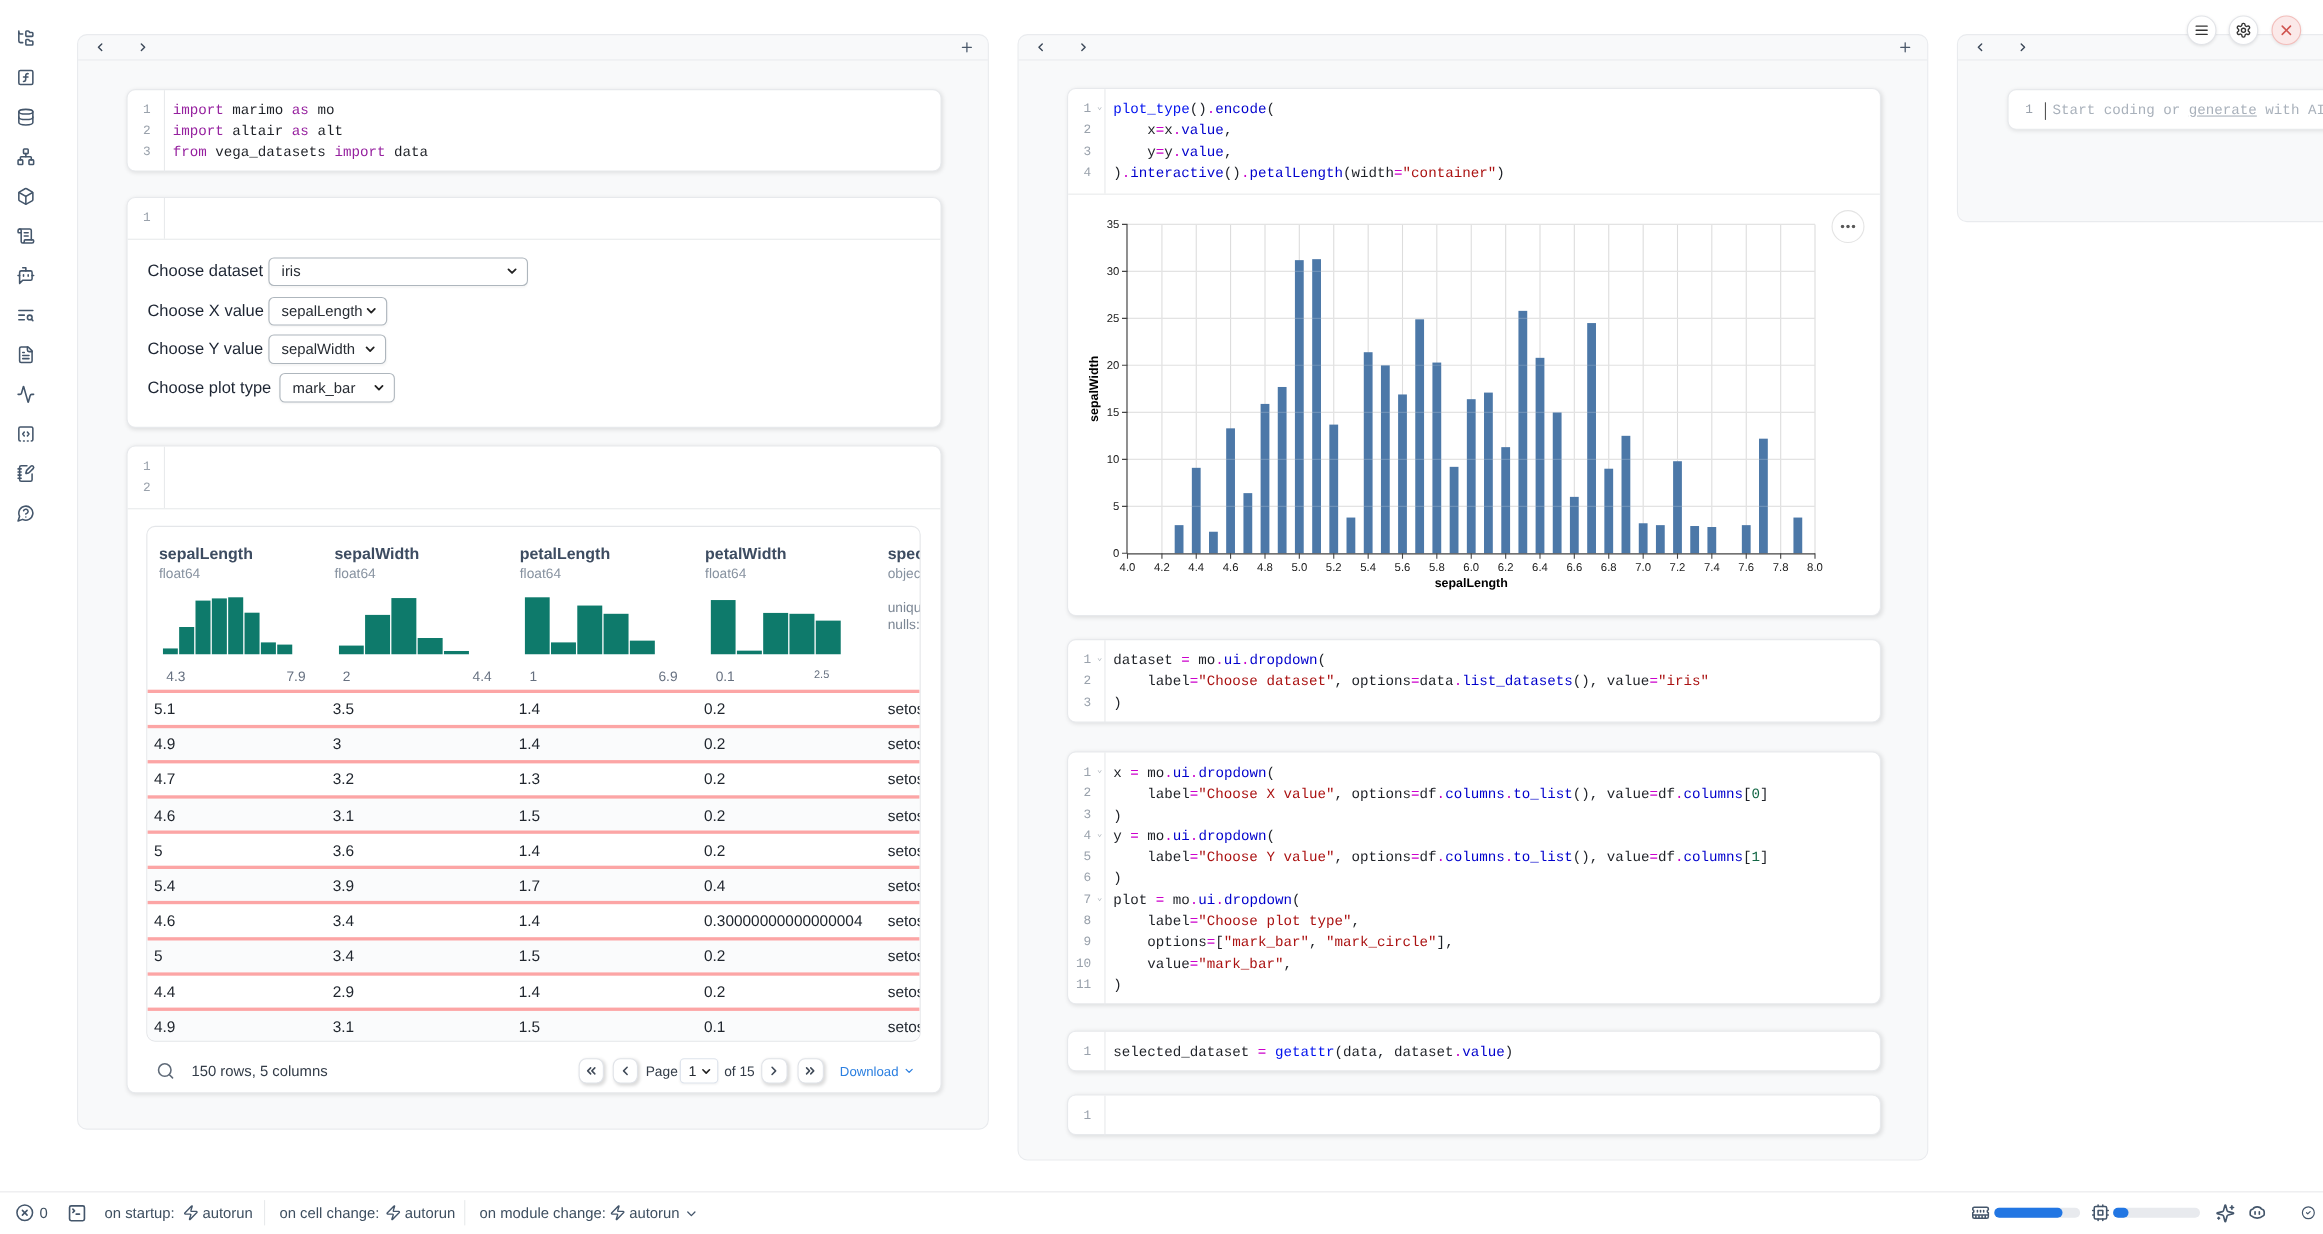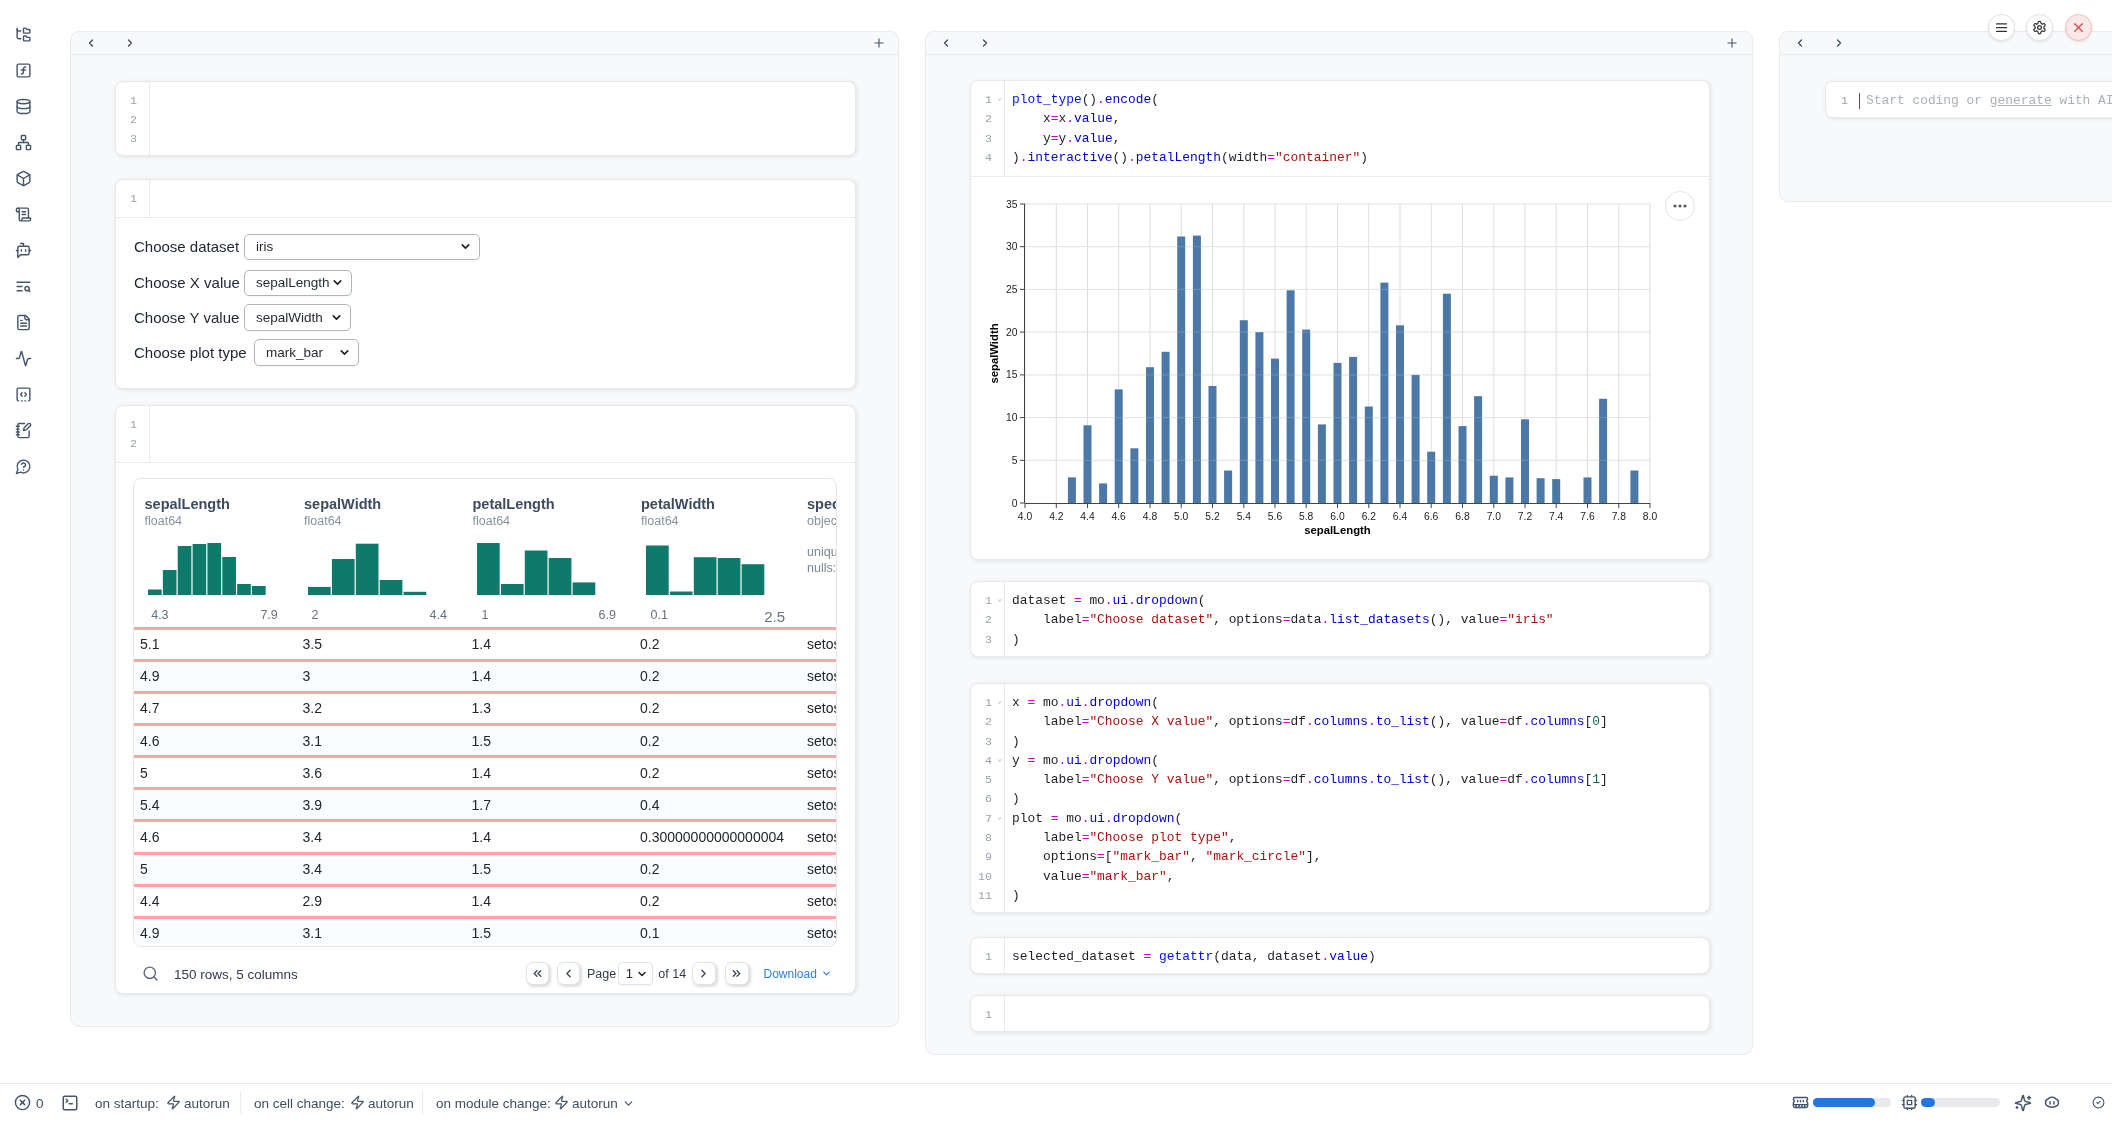--- a/index.html
+++ b/index.html
@@ -152,20 +152,23 @@
     <path d="M5 12h14"></path>
     <path d="M12 5v14"></path>
   </svg>
 <div class="cell" style="left:115px;top:80.5px;width:741px;height:75.9px">
     <div class="code">
       <div class="gut">
         <div class="ln">1</div>
         <div class="ln">2</div>
         <div class="ln">3</div>
       </div>
+      <pre class="src"><span class="k">import</span> marimo <span class="k">as</span> mo
+<span class="k">import</span> altair <span class="k">as</span> alt
+<span class="k">from</span> vega_datasets <span class="k">import</span> data</pre>
     </div>
   </div>
 <div class="cell" style="left:115px;top:178.5px;width:741px;height:210px">
     <div class="code">
       <div class="gut">
         <div class="ln">1</div>
       </div>
     </div>
     <div class="sep abs" style="left:0;top:37.5px;width:100%"></div>
     <div class="lbl" style="left:18px;top:58.5px">Choose dataset</div>
@@ -235,21 +238,21 @@
         <rect x="71.7" y="19" width="22.7" height="37" fill="#0e7a6b"></rect>
         <rect x="95.6" y="25.2" width="22.7" height="30.8" fill="#0e7a6b"></rect>
       </svg>
       <div class="abs" style="left:17.2px;top:128.5px;font-size:12.5px;color:#667080">4.3</div>
       <div class="abs" style="left:98.8px;top:128.5px;font-size:12.5px;color:#667080;width:45px;text-align:right">7.9</div>
       <div class="abs" style="left:177.6px;top:128.5px;font-size:12.5px;color:#667080">2</div>
       <div class="abs" style="left:268px;top:128.5px;font-size:12.5px;color:#667080;width:45px;text-align:right">4.4</div>
       <div class="abs" style="left:347.4px;top:128.5px;font-size:12.5px;color:#667080">1</div>
       <div class="abs" style="left:437px;top:128.5px;font-size:12.5px;color:#667080;width:45px;text-align:right">6.9</div>
       <div class="abs" style="left:516.6px;top:128.5px;font-size:12.5px;color:#667080">0.1</div>
-      <div class="abs" style="left:606px;top:128.5px;font-size:15px;color:#667080;width:45px;text-align:right">2.5</div>
+      <div class="abs" style="left:606px;top:128.5px;font-size:10px;color:#667080;width:45px;text-align:left">2.5</div>
       <div class="abs nw" style="left:673px;top:66px;font-size:12.5px;color:#7b8694">unique: 3</div>
       <div class="abs nw" style="left:673px;top:82px;font-size:12.5px;color:#7b8694">nulls: 0</div>
       <div class="row" style="top:147.5px;height:32.15px">
         <div class="tv" style="left:6px">5.1</div>
         <div class="tv" style="left:168.5px">3.5</div>
         <div class="tv" style="left:337.5px">1.4</div>
         <div class="tv" style="left:506px">0.2</div>
         <div class="tv" style="left:673px">setosa</div>
       </div>
       <div class="row alt" style="top:179.65px;height:32.15px">
@@ -329,21 +332,21 @@
     </div>
     <div class="pgbtn en" style="left:440.9px;top:556.5px">
       <svg width="13" height="13" viewBox="0 0 24 24" fill="none" stroke="#414b59" stroke-width="2.6" stroke-linecap="round" stroke-linejoin="round">
         <path d="m15 18-6-6 6-6"></path>
       </svg>
     </div>
     <div class="ftxt" style="left:471px;top:568px;font-size:12.5px">Page</div>
     <div class="sel" style="left:501.8px;top:556.5px;width:35.5px;height:23px;font-size:13px;padding:0 4px 0 7px;border-radius:4px;border-color:#dde3ec">1<svg width="12" height="12" viewBox="0 0 24 24" fill="none" stroke="#222" stroke-width="3" stroke-linecap="round" stroke-linejoin="round">
         <path d="m6 9 6 6 6-6"></path>
       </svg></div>
-    <div class="ftxt" style="left:542.3px;top:568px;font-size:12.5px">of 14</div>
+    <div class="ftxt" style="left:542.3px;top:568px;font-size:12.5px">of 15</div>
     <div class="pgbtn en" style="left:576.1px;top:556.5px">
       <svg width="13" height="13" viewBox="0 0 24 24" fill="none" stroke="#414b59" stroke-width="2.6" stroke-linecap="round" stroke-linejoin="round">
         <path d="m9 18 6-6-6-6"></path>
       </svg>
     </div>
     <div class="pgbtn en" style="left:609.2px;top:556.5px">
       <svg width="13" height="13" viewBox="0 0 24 24" fill="none" stroke="#414b59" stroke-width="2.6" stroke-linecap="round" stroke-linejoin="round">
         <path d="m6 17 5-5-5-5"></path>
         <path d="m13 17 5-5-5-5"></path>
       </svg>

